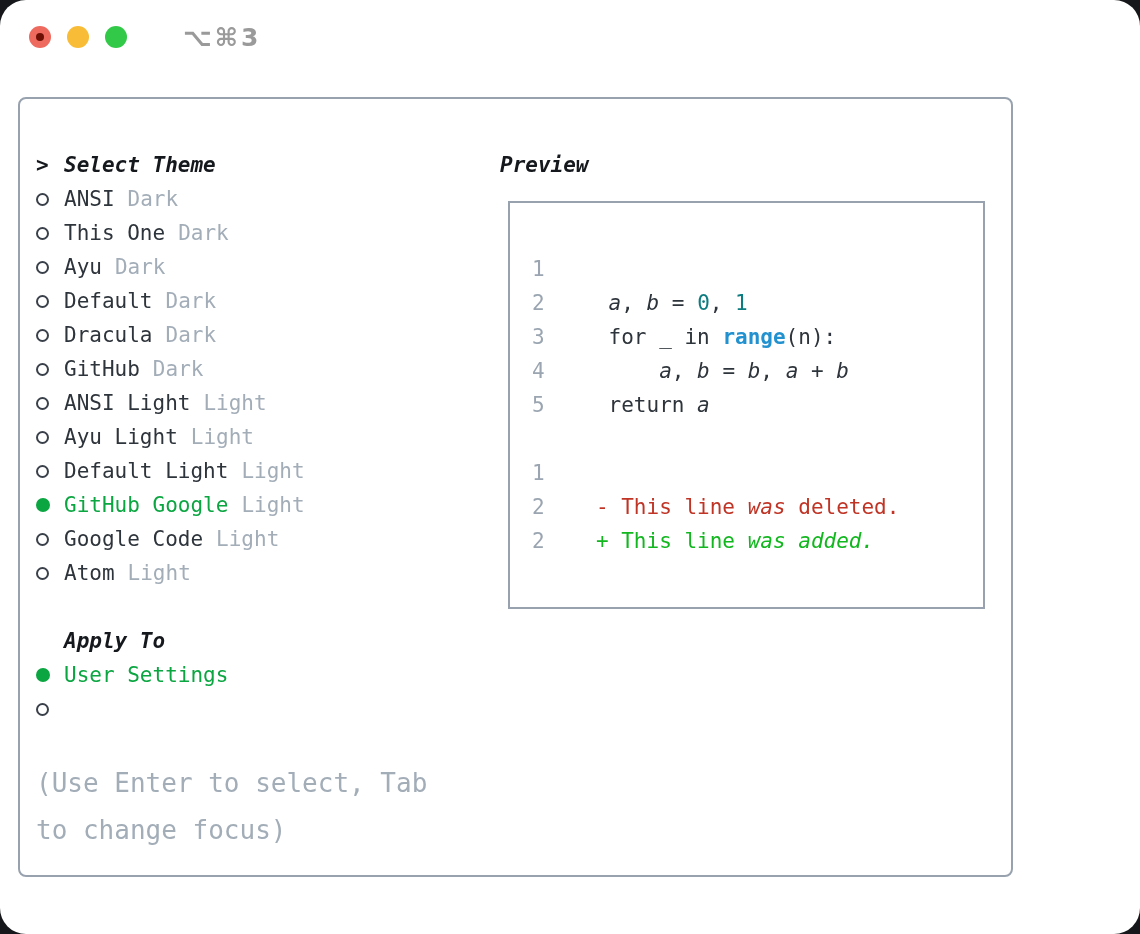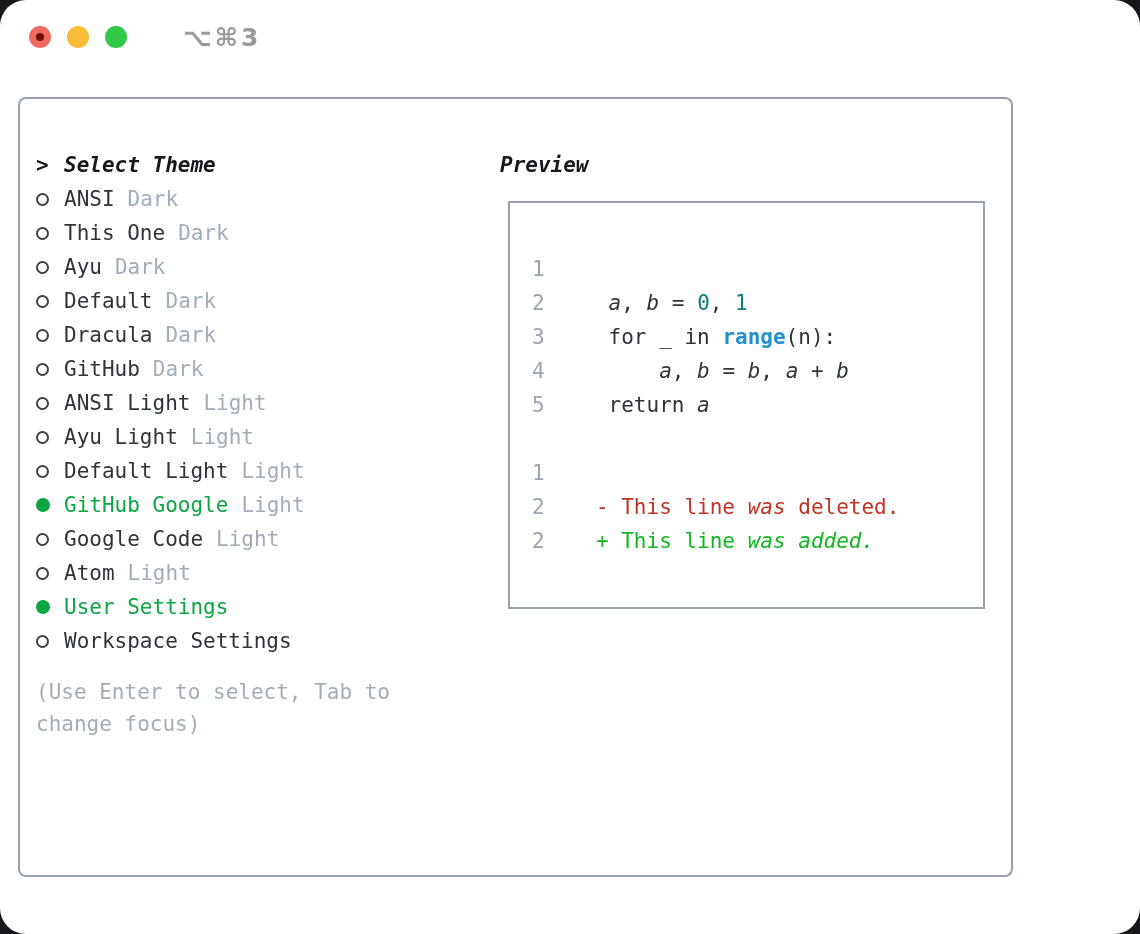--- a/index.html
+++ b/index.html
@@ -44,22 +44,22 @@
   .prompt { font-weight: bold; color: var(--heading); }
   .heading { font-weight: bold; color: var(--heading); font-style: italic; }
   .left-col { position: absolute; left: 16px; top: 49px; }
   .item .name { white-space: pre; }
   .item .suffix { color: var(--dim); margin-left: 13px; white-space: pre; text-align: center; }
   .item.selected .name { color: var(--accent-green); }
   .item.selected .opt-label { color: var(--accent-green); }
   .apply-header { margin-top: 34px; }
   .opt-label { white-space: pre; text-align: center; }
   .hint {
-    margin-top: 18px; max-width: 420px;
-    font-size: 21px; line-height: 32px; color: var(--dim);
+    margin-top: 34px; max-width: 420px;
+    font-size: 26px; line-height: 47px; color: var(--dim);
   }
   
   .preview-label { position: absolute; left: 480px; top: 49px; height: 34px;
                    display: flex; align-items: center; font-size: 21px; text-align: right; }
   .preview-box {
     position: absolute; left: 488px; top: 102px;
     width: 477px; height: 408px; box-sizing: border-box;
     border: 2px solid var(--border);
     padding: 49px 0 0 22px; overflow: hidden;
   }
@@ -181,33 +181,36 @@
           </div>
           <div class="row item">
             <span class="bullet-col">
               <span class="bullet"></span>
             </span>
             <span class="name">Atom</span>
             <span class="suffix">Light</span>
           </div>
         </div>
 
+      <div class="row apply-header">
+        <span class="bullet-col"></span>
+        <span class="heading">Apply To</span>
+      </div>
 
       <div id="apply-list">
           <div class="row item selected">
             <span class="bullet-col">
               <span class="bullet filled"></span>
             </span>
             <span class="opt-label">User Settings</span>
           </div>
           <div class="row item">
             <span class="bullet-col">
               <span class="bullet"></span>
             </span>
-            <span class="opt-label">Workspace Settings</span>
           </div>
         </div>
 
       <div class="hint">(Use Enter to select, Tab to change focus)</div>
     </div>
 
     <div class="preview-label heading">Preview</div>
 
     <div class="preview-box" id="preview-box">
         <div class="pline">

